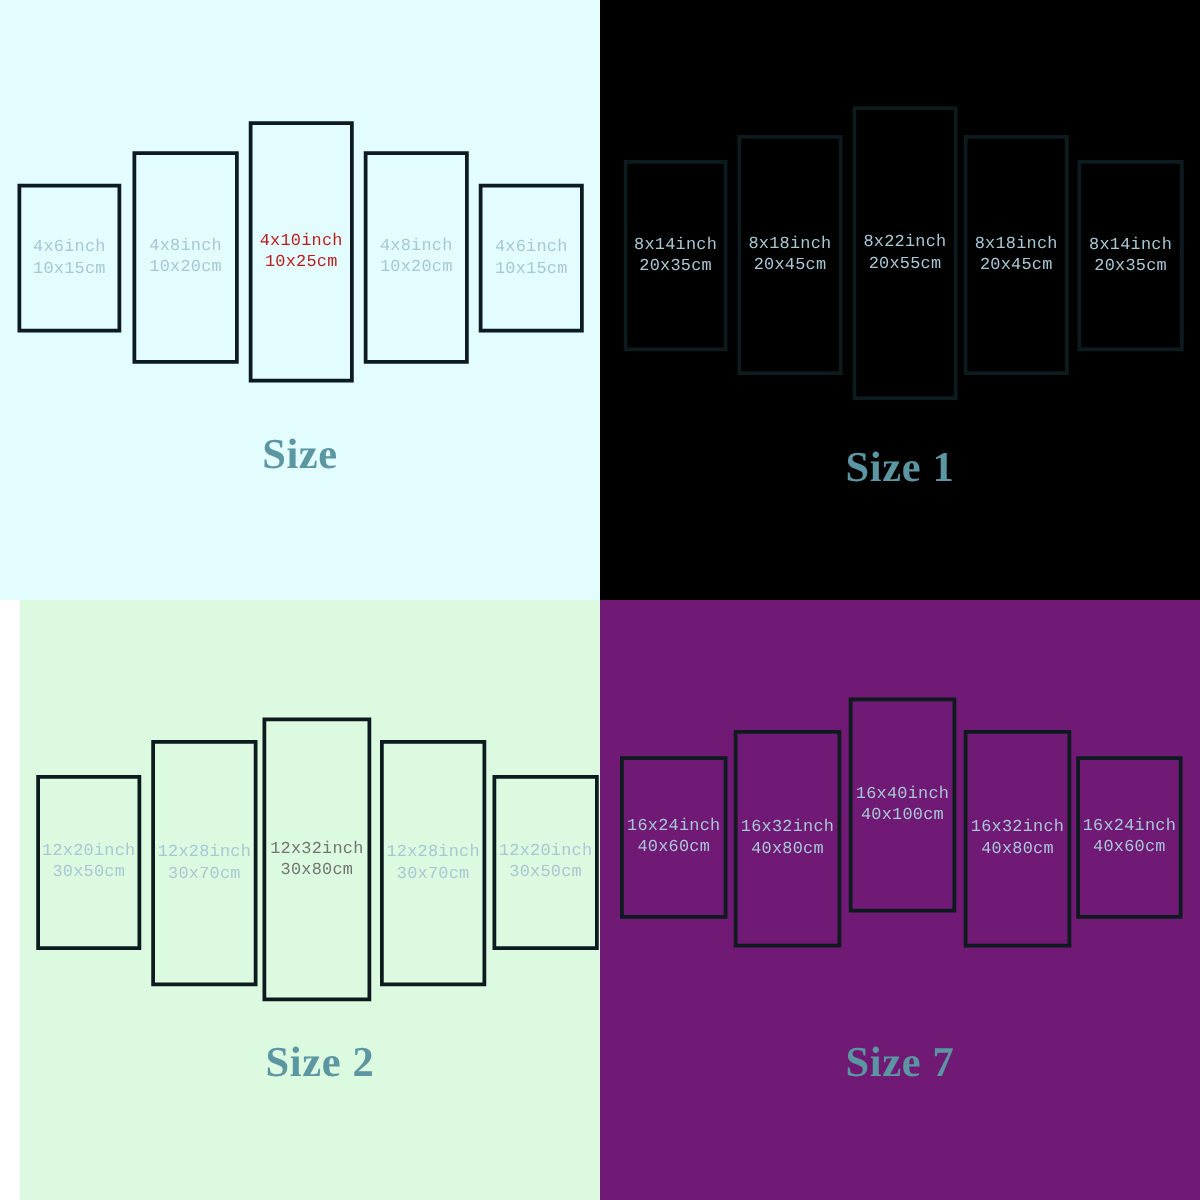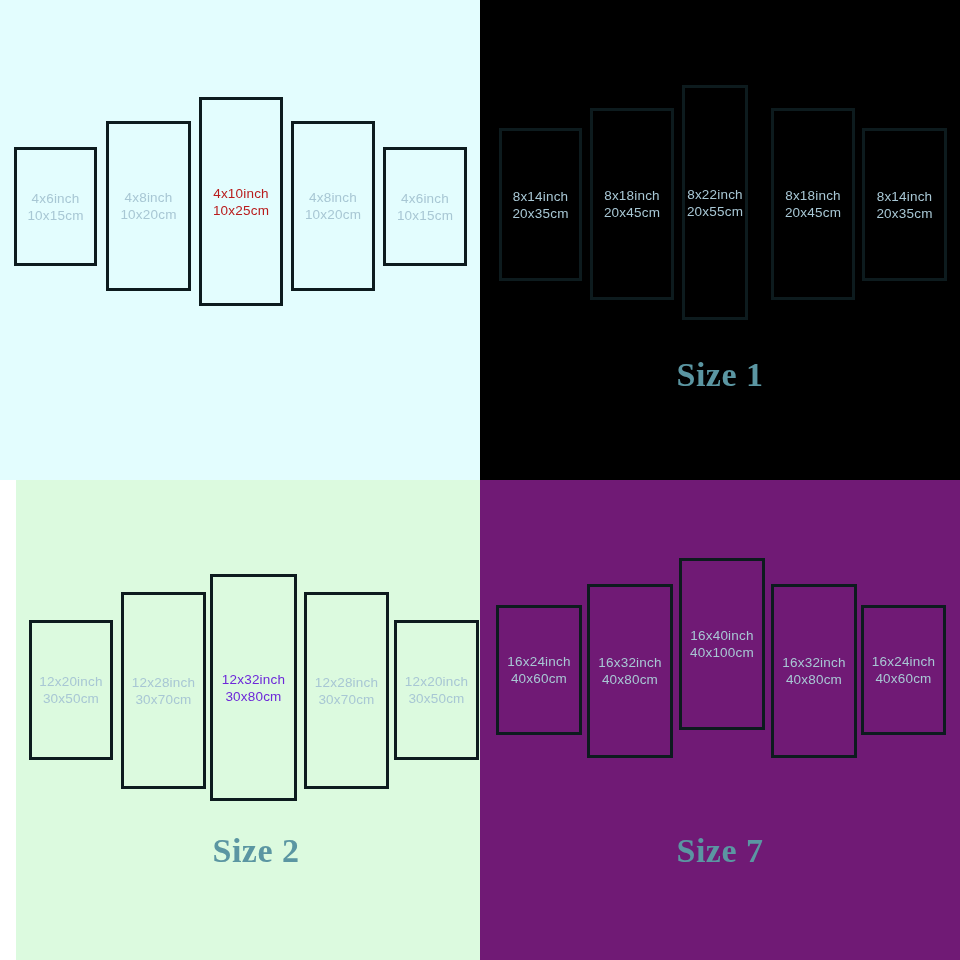--- a/index.html
+++ b/index.html
@@ -41,21 +41,21 @@
     align-items: center;
     justify-content: center;
   }
   .panel-label {
     text-align: center;
     color: #a8c7d4;
     font-size: 13.5px;
     line-height: 17px;
     letter-spacing: 0.2px;
     white-space: nowrap;
-    font-family: Liberation Sans, sans-serif;
+    font-family: Liberation Mono, monospace;
   }
   .panel-label .ln2 { display: block; }
 
   .quad-title {
     position: absolute;
     left: 0;
     width: 480px;
     text-align: center;
     font-family: "Liberation Serif", "DejaVu Serif", serif;
     font-weight: bold;
@@ -85,31 +85,32 @@
         <div class="panel" style="left: 199px; top: 97px; width: 84px; height: 209px; border-color: rgb(13, 27, 30);">
           <div class="panel-label" style="color: #b91c1c;"><span>4x10inch</span><span class="ln2">10x25cm</span></div>
         </div>
         <div class="panel" style="left: 291px; top: 121px; width: 84px; height: 170px; border-color: rgb(13, 27, 30);">
           <div class="panel-label" style="color: rgb(168, 199, 212);"><span>4x8inch</span><span class="ln2">10x20cm</span></div>
         </div>
         <div class="panel" style="left: 383px; top: 147px; width: 84px; height: 119px; border-color: rgb(13, 27, 30);">
           <div class="panel-label" style="color: rgb(168, 199, 212);"><span>4x6inch</span><span class="ln2">10x15cm</span></div>
         </div>
       </div>
+    <div class="quad-title title-tl">Size</div>
   </div>
 
   <div class="quadrant q-tr">
     <div class="panel-stage">
         <div class="panel" style="left: 19px; top: 128px; width: 83px; height: 153px; border-color: rgb(13, 27, 30);">
           <div class="panel-label" style="color: rgb(168, 199, 212);"><span>8x14inch</span><span class="ln2">20x35cm</span></div>
         </div>
         <div class="panel" style="left: 110px; top: 108px; width: 84px; height: 192px; border-color: rgb(13, 27, 30);">
           <div class="panel-label" style="color: rgb(168, 199, 212);"><span>8x18inch</span><span class="ln2">20x45cm</span></div>
         </div>
-        <div class="panel" style="left: 202px; top: 85px; width: 66px; height: 235px; border-color: rgb(13, 27, 30);">
+        <div class="panel" style="left: 202px; top: 85px; width: 84px; height: 235px; border-color: rgb(13, 27, 30);">
           <div class="panel-label" style="color: rgb(168, 199, 212);"><span>8x22inch</span><span class="ln2">20x55cm</span></div>
         </div>
         <div class="panel" style="left: 291px; top: 108px; width: 84px; height: 192px; border-color: rgb(13, 27, 30);">
           <div class="panel-label" style="color: rgb(168, 199, 212);"><span>8x18inch</span><span class="ln2">20x45cm</span></div>
         </div>
         <div class="panel" style="left: 382px; top: 128px; width: 85px; height: 153px; border-color: rgb(13, 27, 30);">
           <div class="panel-label" style="color: rgb(168, 199, 212);"><span>8x14inch</span><span class="ln2">20x35cm</span></div>
         </div>
       </div>
     <div class="quad-title title-tr">Size 1</div>
@@ -117,21 +118,21 @@
 
   <div class="quadrant q-bl">
     <div class="panel-stage">
         <div class="panel" style="left: 13px; top: 140px; width: 84px; height: 140px; border-color: rgb(13, 27, 30);">
           <div class="panel-label" style="color: rgb(168, 199, 212);"><span>12x20inch</span><span class="ln2">30x50cm</span></div>
         </div>
         <div class="panel" style="left: 105px; top: 112px; width: 85px; height: 197px; border-color: rgb(13, 27, 30);">
           <div class="panel-label" style="color: rgb(168, 199, 212);"><span>12x28inch</span><span class="ln2">30x70cm</span></div>
         </div>
         <div class="panel" style="left: 194px; top: 94px; width: 87px; height: 227px; border-color: rgb(13, 27, 30);">
-          <div class="panel-label" style="color: #6d28d9;"><span>12x32inch</span><span class="ln2">30x80cm</span></div>
+          <div class="panel-label" style="color: #737373;"><span>12x32inch</span><span class="ln2">30x80cm</span></div>
         </div>
         <div class="panel" style="left: 288px; top: 112px; width: 85px; height: 197px; border-color: rgb(13, 27, 30);">
           <div class="panel-label" style="color: rgb(168, 199, 212);"><span>12x28inch</span><span class="ln2">30x70cm</span></div>
         </div>
         <div class="panel" style="left: 378px; top: 140px; width: 85px; height: 140px; border-color: rgb(13, 27, 30);">
           <div class="panel-label" style="color: rgb(168, 199, 212);"><span>12x20inch</span><span class="ln2">30x50cm</span></div>
         </div>
       </div>
     <div class="quad-title title-bl title-abs" style="top:352px">Size 2</div>
   </div>

